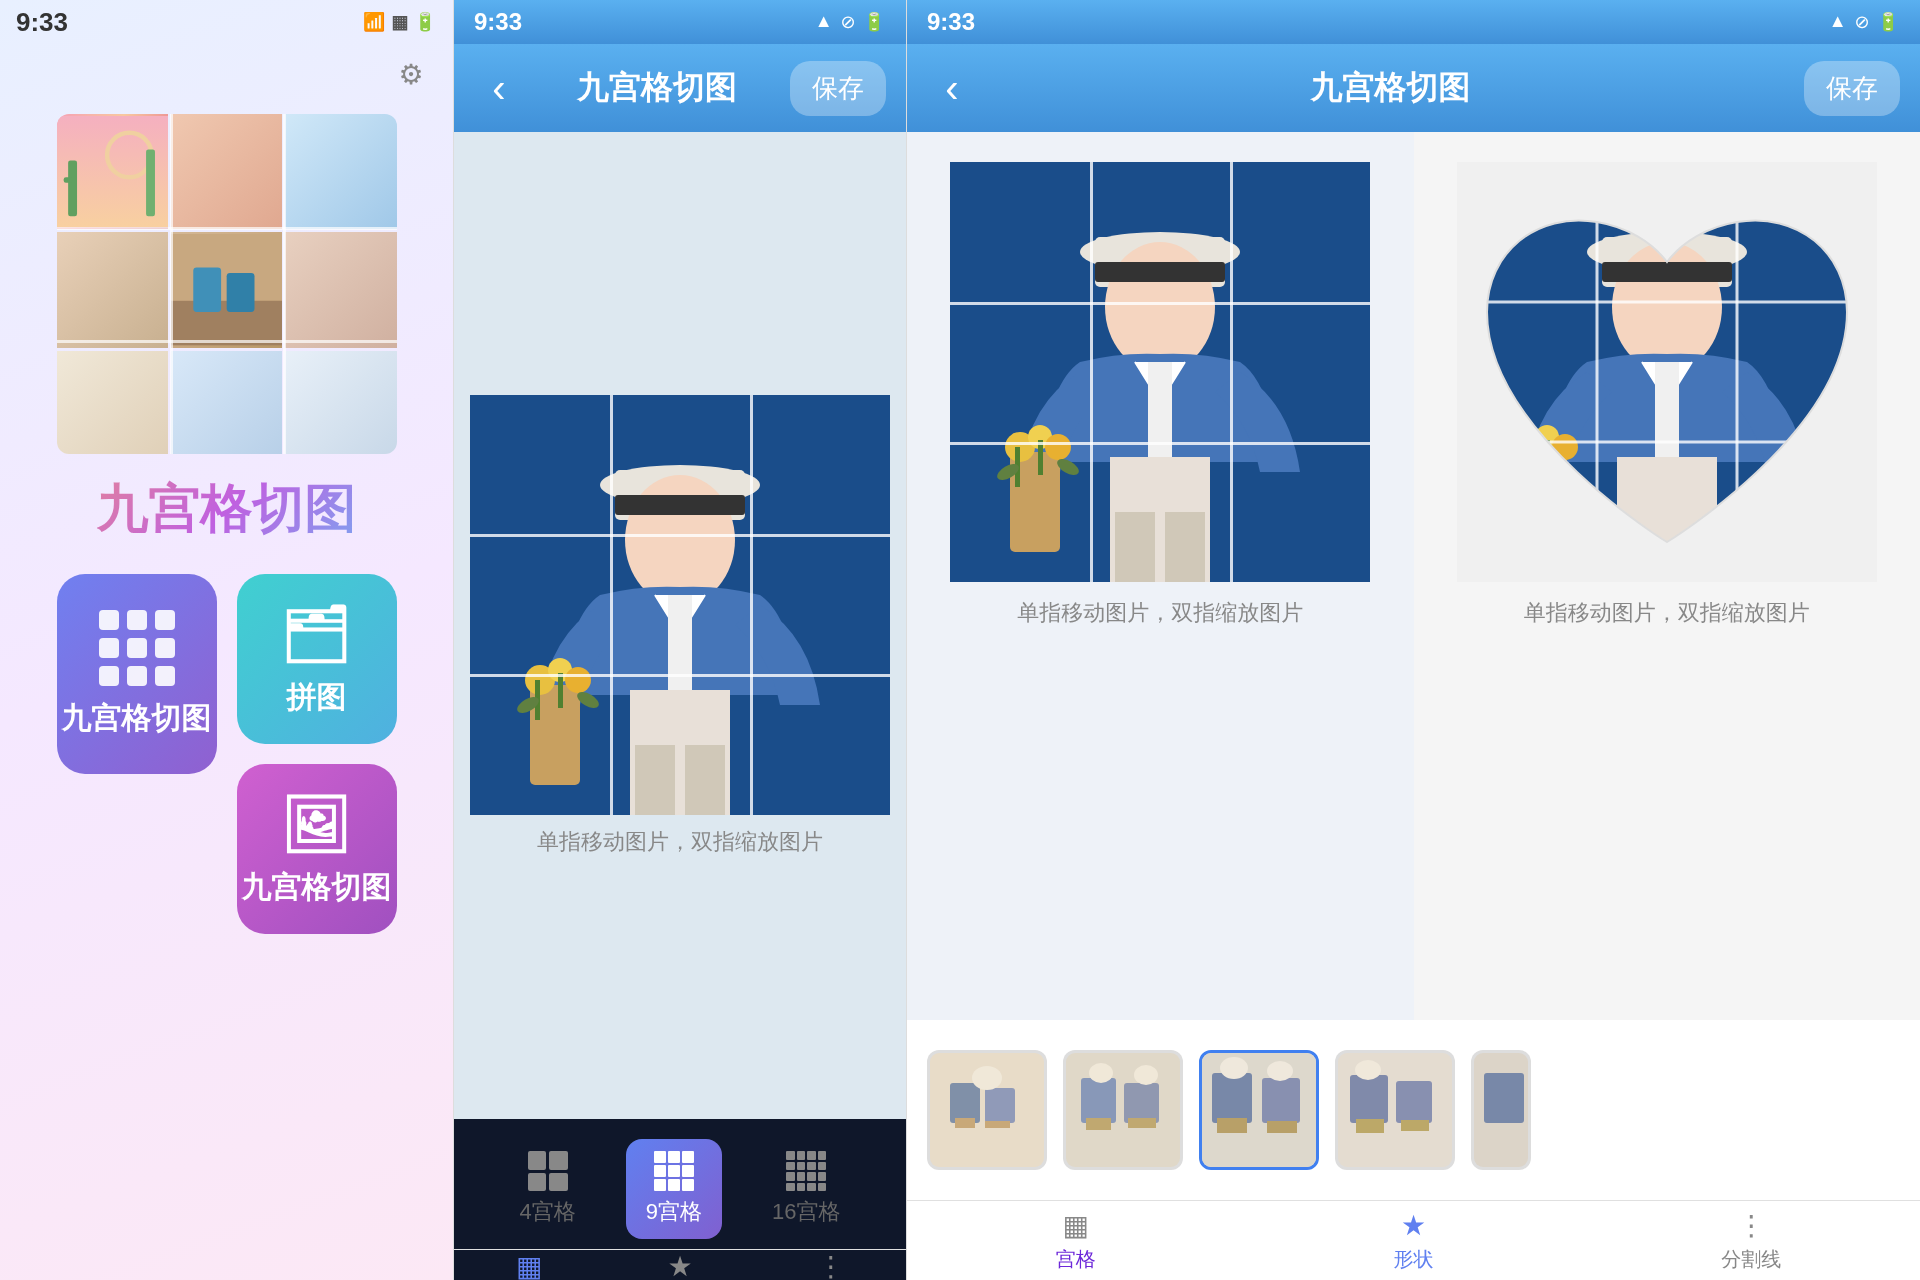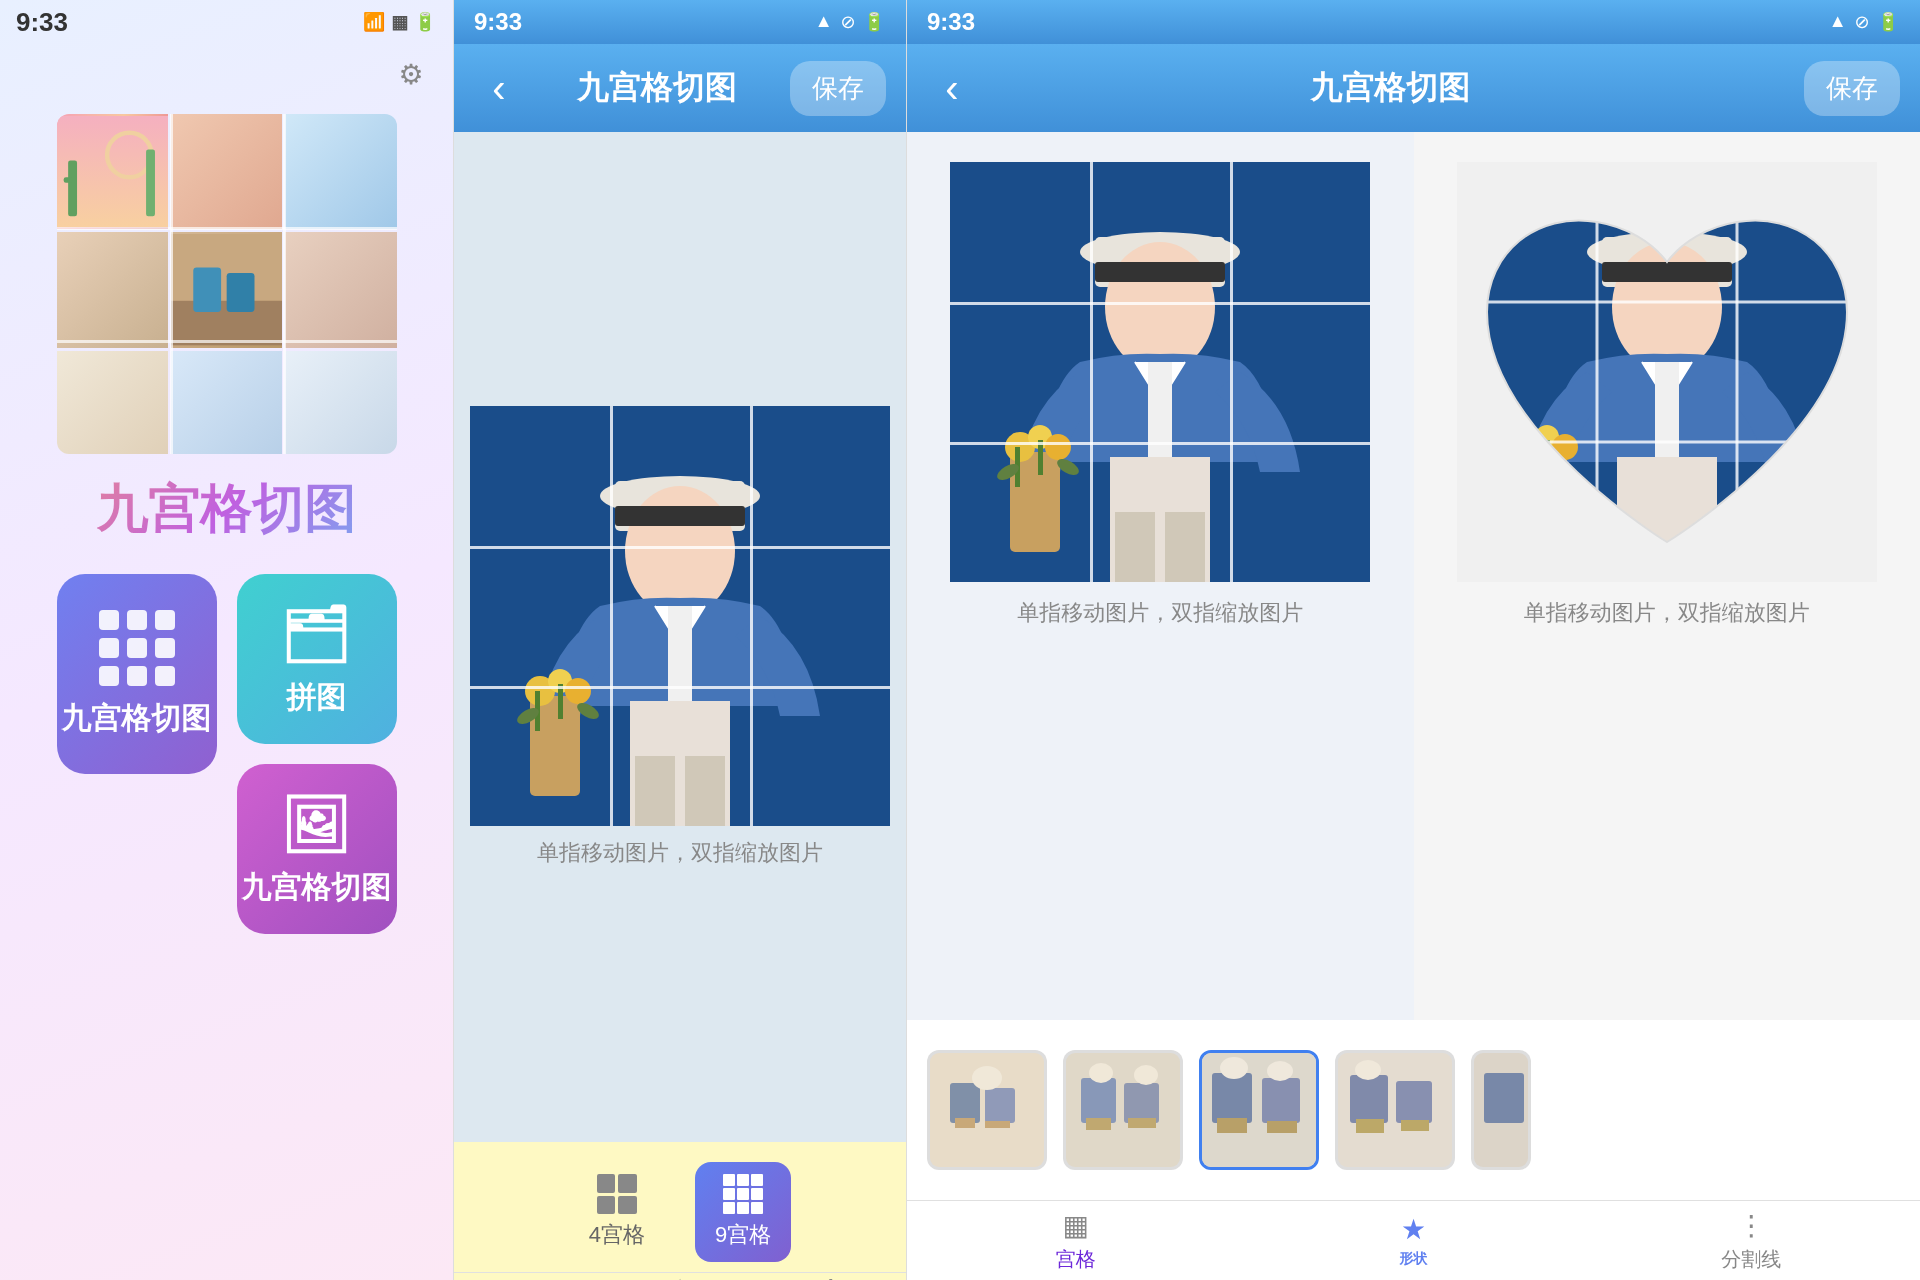--- a/index.html
+++ b/index.html
@@ -205,22 +205,22 @@
       justify-content: center;
       position: relative;
     }
     .hint-text {
       color: #888;
       font-size: 22px;
       margin-top: 12px;
       text-align: center;
     }
     .bottom-toolbar {
-      height: 138px;
-      background: #fef9c3;
+      height: 161px;
+      background: #0f172a;
       display: flex;
       flex-direction: column;
     }
     .grid-options {
       display: flex;
       align-items: center;
       justify-content: center;
       gap: 30px;
       padding: 20px 0 10px;
       flex: 1;
@@ -502,20 +502,41 @@
           <div style="background:white;border-radius:1px;"></div>
           <div style="background:white;border-radius:1px;"></div>
           <div style="background:white;border-radius:1px;"></div>
           <div style="background:white;border-radius:1px;"></div>
           <div style="background:white;border-radius:1px;"></div>
           <div style="background:white;border-radius:1px;"></div>
           <div style="background:white;border-radius:1px;"></div>
           <div style="background:white;border-radius:1px;"></div>
         </div>
         <span class="grid-option-label">9宫格</span>
+      </div>
+      <div class="grid-option">
+        <div style="display:grid;grid-template-columns:1fr 1fr 1fr 1fr;gap:2px;width:40px;height:40px;">
+          <div style="background:#888;border-radius:1px;"></div>
+          <div style="background:#888;border-radius:1px;"></div>
+          <div style="background:#888;border-radius:1px;"></div>
+          <div style="background:#888;border-radius:1px;"></div>
+          <div style="background:#888;border-radius:1px;"></div>
+          <div style="background:#888;border-radius:1px;"></div>
+          <div style="background:#888;border-radius:1px;"></div>
+          <div style="background:#888;border-radius:1px;"></div>
+          <div style="background:#888;border-radius:1px;"></div>
+          <div style="background:#888;border-radius:1px;"></div>
+          <div style="background:#888;border-radius:1px;"></div>
+          <div style="background:#888;border-radius:1px;"></div>
+          <div style="background:#888;border-radius:1px;"></div>
+          <div style="background:#888;border-radius:1px;"></div>
+          <div style="background:#888;border-radius:1px;"></div>
+          <div style="background:#888;border-radius:1px;"></div>
+        </div>
+        <span class="grid-option-label">16宫格</span>
       </div>
     </div>
     <div class="tab-bar">
       <div class="tab-item active">
         <span style="font-size:28px;color:#6080f0;">▦</span>
 
       </div>
       <div class="tab-item">
         <span style="font-size:28px;color:#888;">★</span>
 
@@ -690,21 +711,21 @@
         </svg>
       </div>
     </div>
     <div class="panel3-tabbar">
       <div class="tab-item" style="flex:1;display:flex;flex-direction:column;align-items:center;justify-content:center;gap:4px;">
         <span style="font-size:28px;color:#888;">▦</span>
         <span style="font-size:20px;color:#6d28d9;">宫格</span>
       </div>
       <div class="tab-item" style="flex:1;display:flex;flex-direction:column;align-items:center;justify-content:center;gap:4px;">
         <span style="font-size:28px;color:#6080f0;">★</span>
-        <span style="font-size:14px;color:#6080f0;font-weight:700;">形状</span>
+        <span style="font-size:20px;color:#6080f0;font-weight:400;">形状</span>
       </div>
       <div class="tab-item" style="flex:1;display:flex;flex-direction:column;align-items:center;justify-content:center;gap:4px;">
         <span style="font-size:28px;color:#888;">⋮</span>
         <span style="font-size:20px;color:#888;">分割线</span>
       </div>
     </div>
   </div>
 </div>
 
 </body></html>

